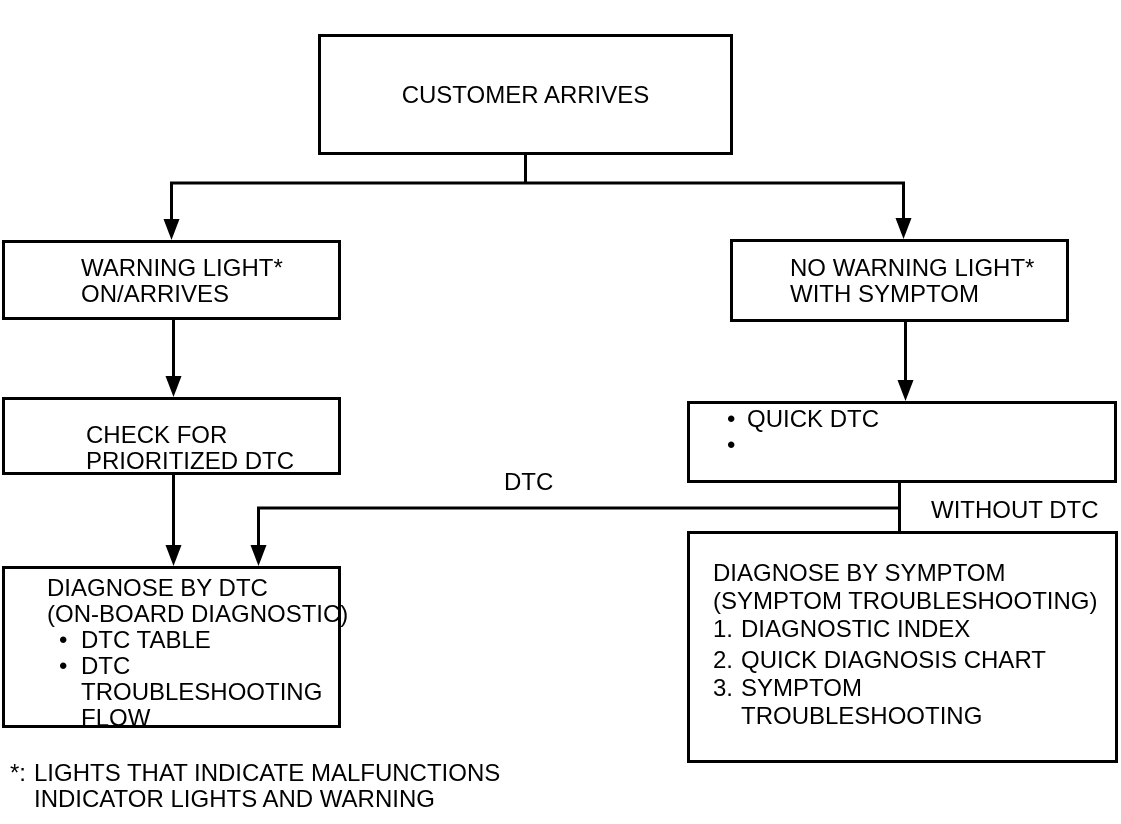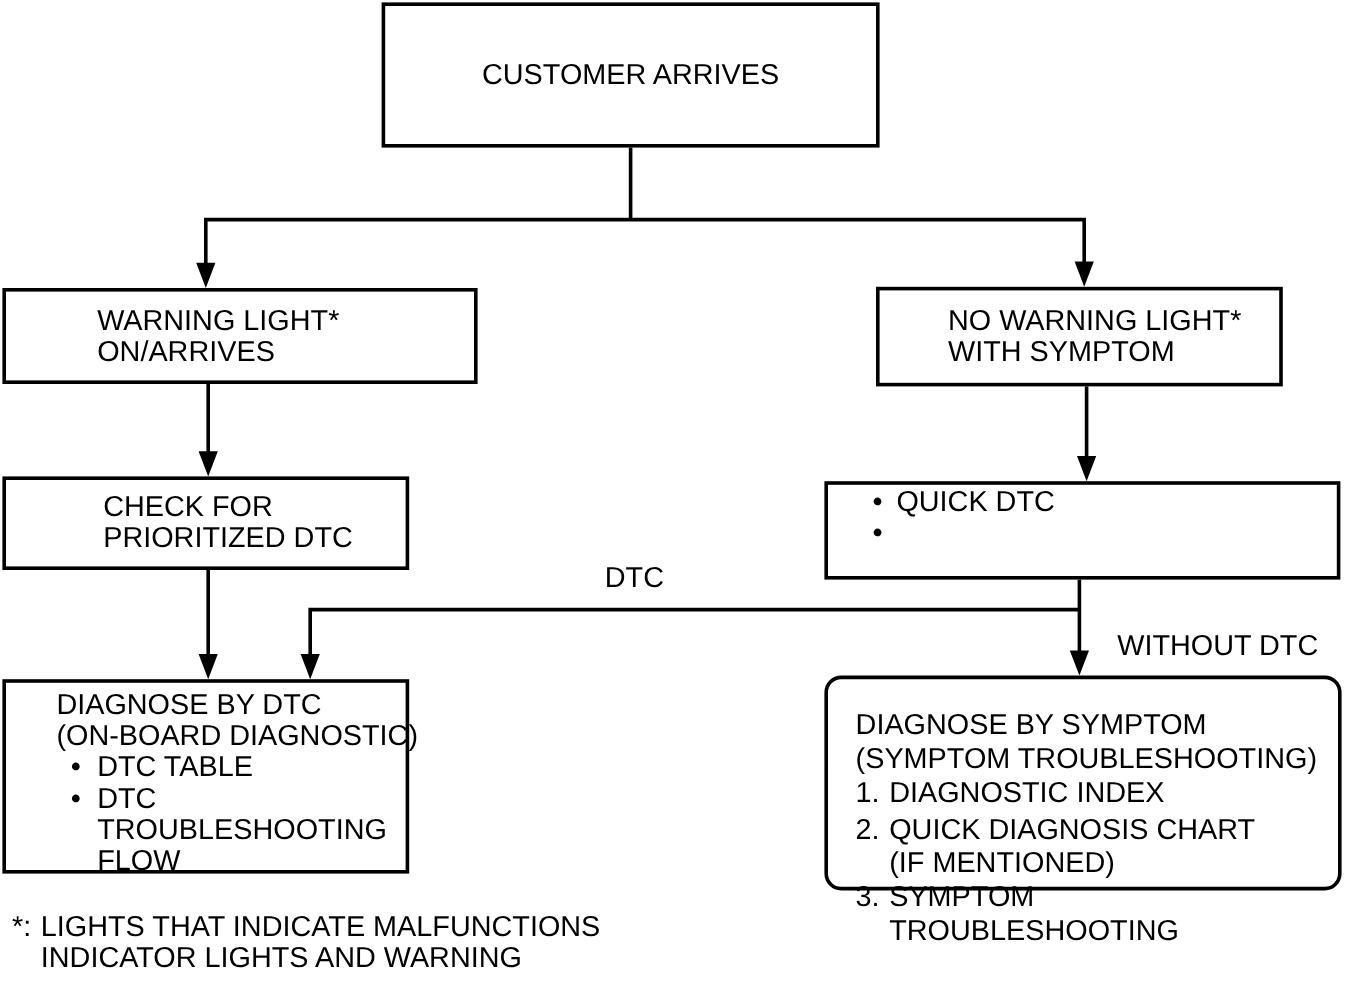--- a/index.html
+++ b/index.html
@@ -27,20 +27,21 @@
     font-size: 24px;
     line-height: 26px;
     white-space: nowrap;
   }
   .nline { display: block; }
   .center-both {
     display: flex;
     align-items: center;
     justify-content: center;
     text-align: center;
+    margin-top: 32px;
   }
   .bullet-item { display: flex; }
   .marker-col { display: inline-block; flex: 0 0 auto; }
   .edge-label {
     position: absolute;
     z-index: 1;
     font-size: 24px;
     line-height: 27px;
     white-space: nowrap;
   }
@@ -48,34 +49,34 @@
     position: absolute;
     z-index: 1;
     display: flex;
     font-size: 24px;
     line-height: 26px;
     white-space: nowrap;
   }
   .footnote .marker-col { width: 24px; }
   
   #node-customer-arrives   { left: 318px; top: 2px;   width: 415px; height: 121px; }
-  #node-warning-light      { left: 2px;   top: 240px; width: 396px; height: 80px;  padding: 12px 0 0 76px; }
-  #node-check-prioritized  { left: 2px;   top: 397px; width: 339px; height: 78px;  padding: 10px 0 0 81px; }
+  #node-warning-light      { left: 2px;   top: 240px; width: 339px; height: 80px;  padding: 12px 0 0 76px; }
+  #node-check-prioritized  { left: 2px;   top: 397px; width: 339px; height: 78px;  padding: 22px 0 0 81px; }
   #node-diagnose-by-dtc    { left: 2px;   top: 566px; width: 339px; height: 162px; padding: 6px 0 0 42px; }
   #node-no-warning-light   { left: 730px; top: 239px; width: 339px; height: 83px;  padding: 13px 0 14px 57px; }
   #node-check-dtc          { left: 687px; top: 401px; width: 430px; height: 82px;  padding: 2px 0 0 37px; }
-  #node-diagnose-symptom   { left: 687px; top: 563px; width: 431px; height: 179px; padding: 25px 0 0 23px; line-height: 28px; border-radius: 14px; }
+  #node-diagnose-symptom   { left: 687px; top: 531px; width: 431px; height: 232px; padding: 25px 0 0 23px; line-height: 28px; }
   #node-diagnose-by-dtc .bullet-item { margin-left: 12px; }
   #node-diagnose-by-dtc .marker-col  { width: 22px; }
   #node-check-dtc .marker-col        { width: 20px; }
   .num-item { display: flex; }
   .num-col  { display: inline-block; flex: 0 0 auto; width: 28px; }
   .num-item.gap { margin-top: 3px; }
   #dtc-label         { left: 504px; top: 468px; }
-  #without-dtc-label { left: 931px; top: 525px; }
+  #without-dtc-label { left: 931px; top: 496px; }
   #footnote          { left: 10px;  top: 760px; }
 </style>
 </head>
 <body>
 
 <div class="canvas">
 
   <svg class="connectors" viewBox="0 0 1121 824" xmlns="http://www.w3.org/2000/svg">
     <g stroke="#000000" stroke-width="3" fill="none">
       <path d="M525.5 122 V183"></path>
@@ -153,21 +154,20 @@
     <div class="num-item">
       <span class="num-col">1.</span>
       <div>
         <span class="nline">DIAGNOSTIC INDEX</span>
       </div>
     </div>
     <div class="num-item gap">
       <span class="num-col">2.</span>
       <div>
         <span class="nline">QUICK DIAGNOSIS CHART</span>
-        <span class="nline">(IF MENTIONED)</span>
       </div>
     </div>
     <div class="num-item">
       <span class="num-col">3.</span>
       <div>
         <span class="nline">SYMPTOM</span>
         <span class="nline">TROUBLESHOOTING</span>
       </div>
     </div>
   </div>

